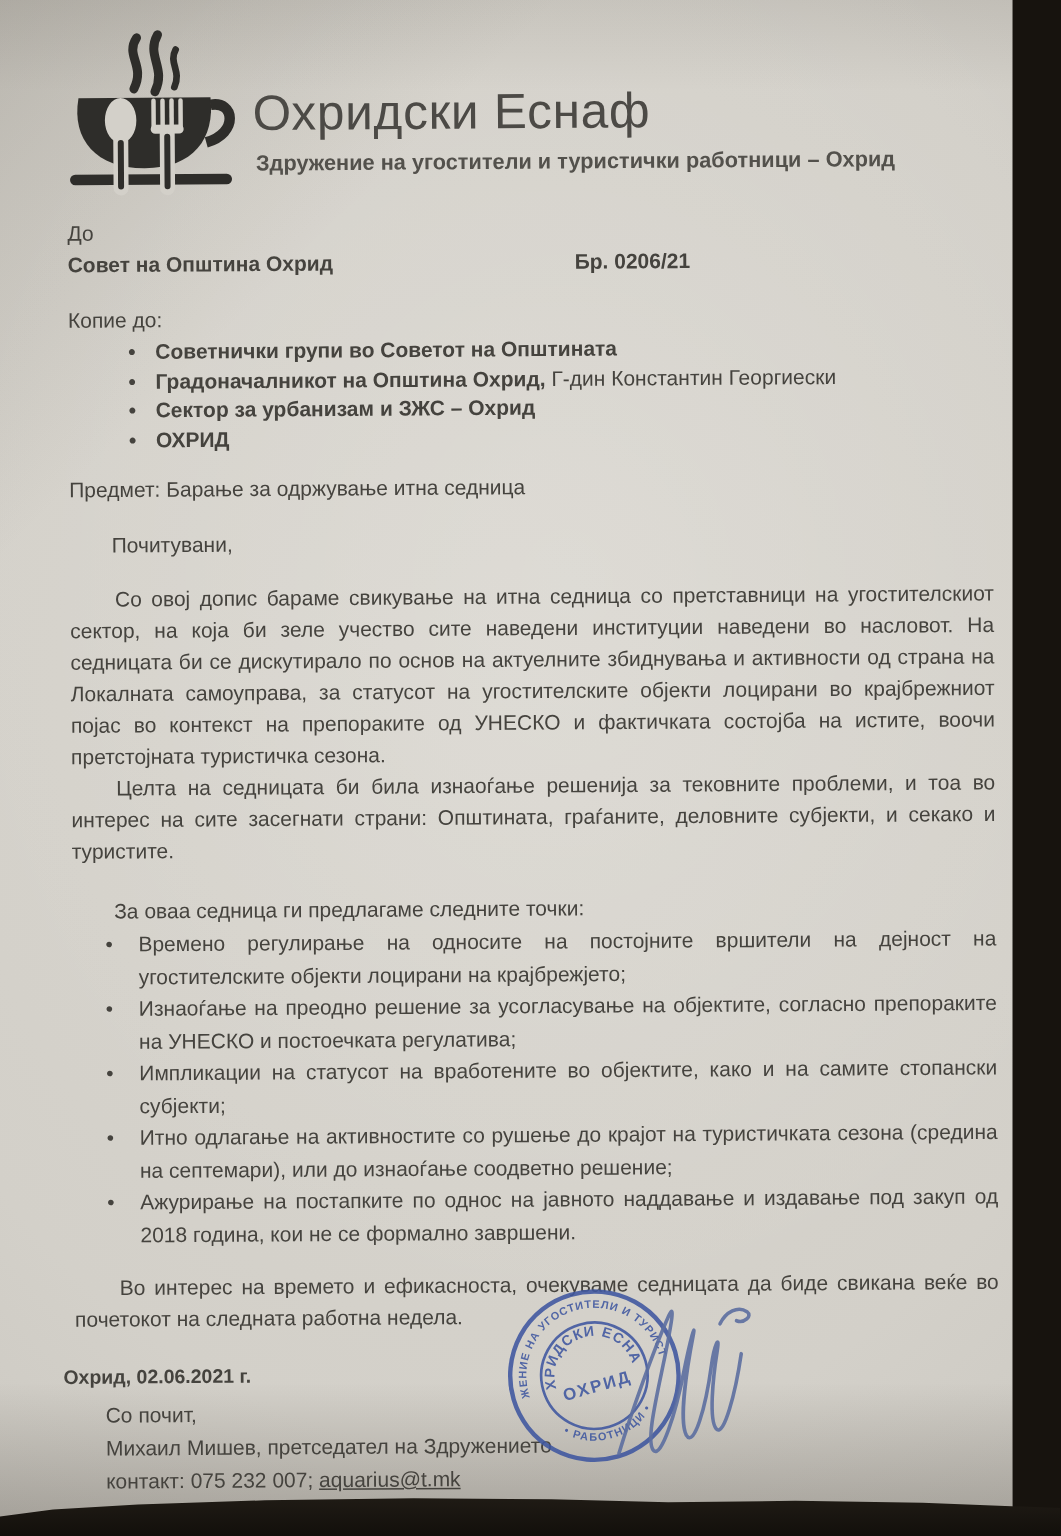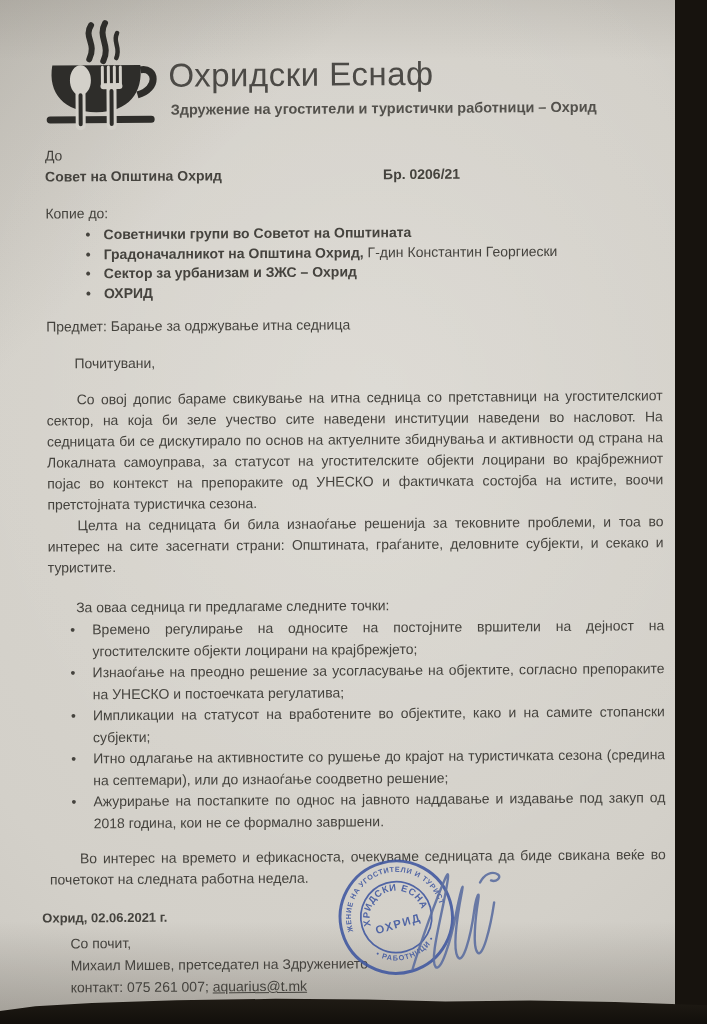--- a/index.html
+++ b/index.html
@@ -123,21 +123,21 @@
           <li>Итно одлагање на активностите со рушење до крајот на туристичката сезона (средина на септемари), или до изнаоѓање соодветно решение;</li>
           <li>Ажурирање на постапките по однос на јавното наддавање и издавање под закуп од 2018 година, кои не се формално завршени.</li>
         </ul>
 
         <div class="closing">Во интерес на времето и ефикасноста, очекуваме седницата да биде свикана веќе во почетокот на следната работна недела.</div>
 
         <div class="sig-block">
           <div>Со почит,</div>
           <div>Михаил Мишев, претседател на Здружението</div>
           <div>
-            <span>контакт: 075 261 007; </span><span class="email">aquarius@t.mk</span>
+            <span>контакт: 075 232 007; </span><span class="email">aquarius@t.mk</span>
           </div>
         </div>
       </div>
 
       <div class="date-line">Охрид, 02.06.2021 г.</div>
 
       <svg class="stamp" viewBox="0 0 130 130" aria-hidden="true">
         <defs>
           <path id="arcTop" d="M 19,65 A 46,46 0 0 1 111,65"></path>
           <path id="arcBottom" d="M 21,65 A 44,44 0 0 0 109,65"></path>

